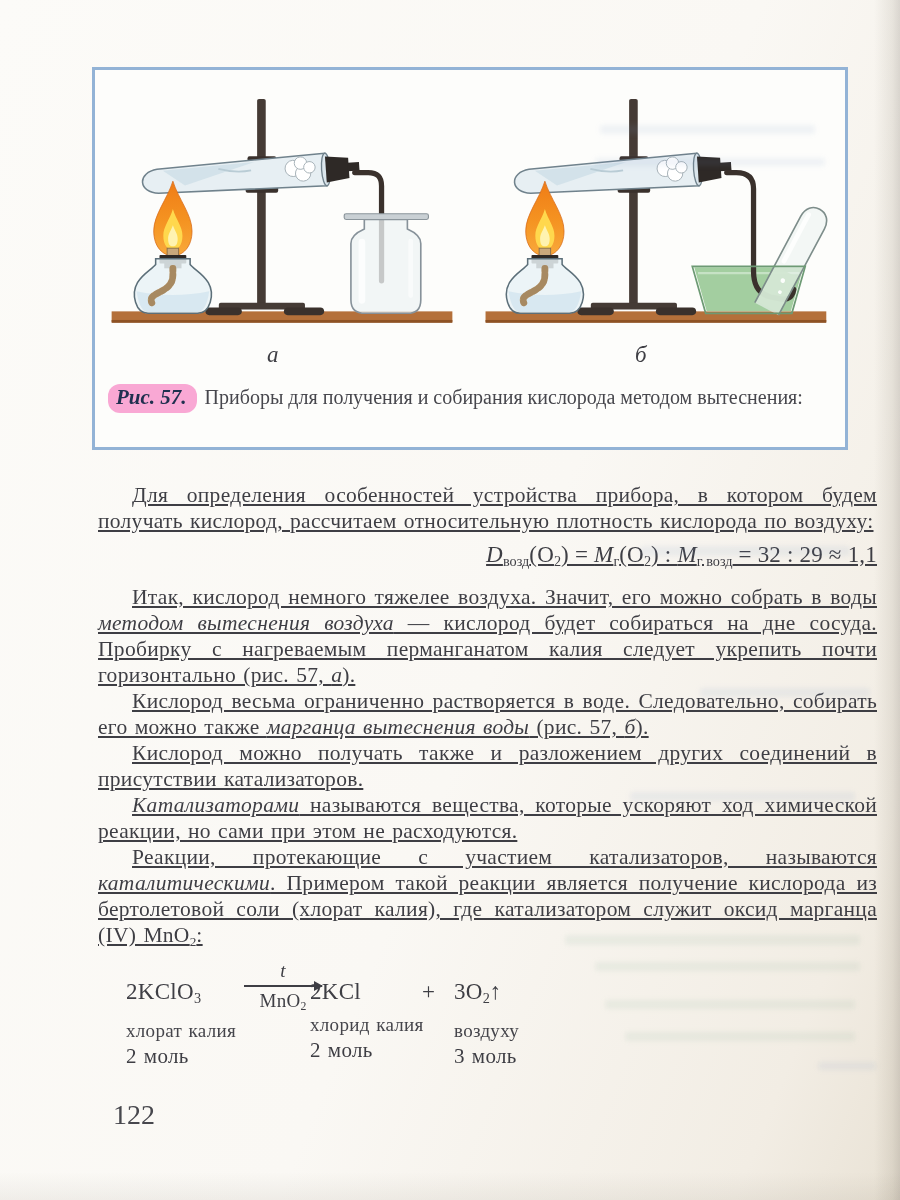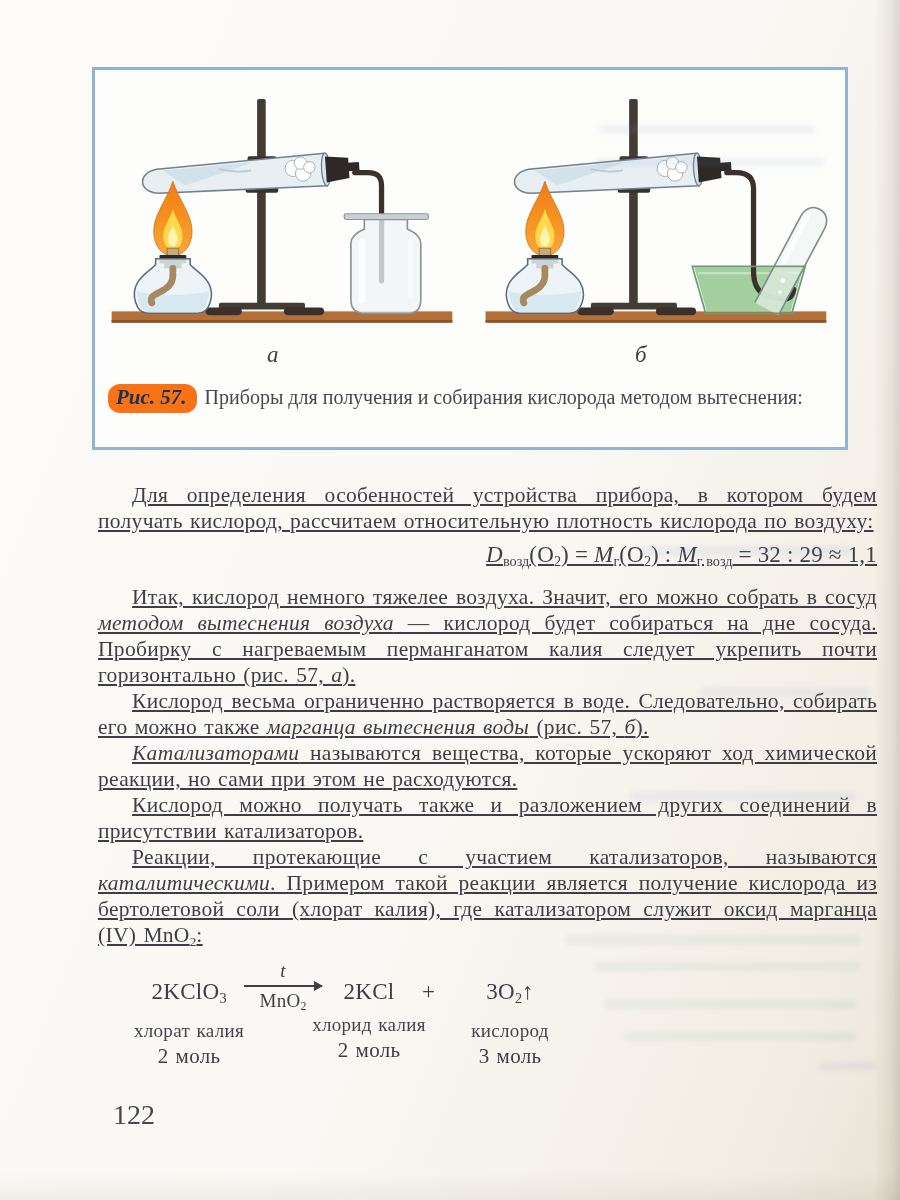--- a/index.html
+++ b/index.html
@@ -34,41 +34,41 @@
   .fig-label{
     position:absolute;top:272px;font-style:italic;font-size:23px;color:#3e3e44;
   }
   .fig-label.a{left:172px;}
   .fig-label.b{left:540px;}
   .caption{
     position:absolute;left:13px;top:314px;width:730px;
     font-size:20px;line-height:27px;color:#47474d;
   }
   .caption-badge{
-    display:inline-block;background:#f97316;border-radius:12px;
+    display:inline-block;background:#f9a8d4;border-radius:12px;
     padding:0 10px 2px 8px;margin-right:8px;
     font-weight:bold;font-style:italic;color:#20304f;font-size:21px;
   }
   
   .article{
     position:absolute;left:98px;top:482px;width:779px;
     font-size:21.5px;line-height:26px;letter-spacing:.3px;word-spacing:1.5px;
     text-align:justify;
     text-decoration:underline;
   }
   .article p{margin:0;text-indent:34px;}
   .it{font-style:italic;}
   .sub{font-size:.62em;vertical-align:-.28em;letter-spacing:0;}
   .formula{
     margin:8px 0 10px 32px;font-size:23px;text-indent:0;text-align:right;
     letter-spacing:.2px;word-spacing:0;
   }
   
   .equation{position:relative;height:96px;margin:12px 0 14px 0;text-align:left;text-indent:0;}
-  .eq-col{position:absolute;text-align:center;}
+  .eq-col{position:absolute;text-align:left;}
   .eq-col .f{font-size:23px;line-height:26px;}
   .eq-col .n{font-size:19px;line-height:22px;margin-top:9px;color:#45454b;}
   .eq-col .m{font-size:21px;line-height:24px;margin-top:2px;}
   .eq-reactant{left:28px;width:126px;top:12px;}
   .eq-product1{left:212px;width:118px;top:12px;}
   .eq-product2{left:356px;width:112px;top:12px;}
   .eq-plus{position:absolute;left:324px;top:12px;font-size:23px;}
   .eq-arrow{position:absolute;left:146px;top:-6px;width:78px;text-align:center;}
   .eq-arrow .above{font-style:italic;font-size:19px;line-height:20px;}
   .eq-arrow .line{position:relative;height:2px;background:#3e3e44;margin:4px 0 3px 0;}
@@ -225,24 +225,24 @@
 
     <div class="ghost" style="left:505px;top:55px;width:215px;height:9px;"></div>
     <div class="ghost" style="left:500px;top:88px;width:230px;height:8px;"></div>
   </div>
 
   <div class="article">
     <p><span>Для определения особенностей устройства прибора, в котором будем получать кислород, рассчитаем относительную плотность кислорода по воздуху:</span></p>
 
     <div class="formula"><span class="it">D</span><span class="sub">возд</span><span>(O</span><span class="sub">2</span><span>) = </span><span class="it">M</span><span class="sub">г</span><span>(O</span><span class="sub">2</span><span>) : </span><span class="it">M</span><span class="sub">г возд</span><span> = 32 : 29 ≈ 1,1</span></div>
 
-    <p><span>Итак, кислород немного тяжелее воздуха. Значит, его можно собрать в сосуд </span><span class="it">методом вытеснения воздуха</span><span> — кислород будет собираться на дне сосуда. Пробирку с нагреваемым перманганатом калия следует укрепить почти горизонтально (рис. 57, </span><span class="it">а</span><span>).</span></p>
+    <p><span>Итак, кислород немного тяжелее воздуха. Значит, его можно собрать в воды </span><span class="it">методом вытеснения воздуха</span><span> — кислород будет собираться на дне сосуда. Пробирку с нагреваемым перманганатом калия следует укрепить почти горизонтально (рис. 57, </span><span class="it">а</span><span>).</span></p>
     <p><span>Кислород весьма ограниченно растворяется в воде. Следовательно, собирать его можно также </span><span class="it">марганца вытеснения воды</span><span> (рис. 57, </span><span class="it">б</span><span>).</span></p>
+    <p><span>Кислород можно получать также и разложением других соединений в присутствии катализаторов.</span></p>
     <p><span class="it">Катализаторами</span><span> называются вещества, которые ускоряют ход химической реакции, но сами при этом не расходуются.</span></p>
-    <p><span>Кислород можно получать также и разложением других соединений в присутствии катализаторов.</span></p>
     <p><span>Реакции, протекающие с участием катализаторов, называются </span><span class="it">каталитическими</span><span>. Примером такой реакции является получение кислорода из бертолетовой соли (хлорат калия), где катализатором служит оксид марганца (IV) MnO</span><span class="sub">2</span><span>:</span></p>
 
     <div class="equation">
       <div class="eq-col eq-reactant">
         <div class="f"><span>2KClO</span><span class="sub">3</span></div>
         <div class="n">хлорат калия</div>
         <div class="m">2 моль</div>
       </div>
       <div class="eq-arrow">
         <div class="above">t</div>
@@ -250,21 +250,21 @@
         <div class="below"><span>MnO</span><span class="sub">2</span></div>
       </div>
       <div class="eq-col eq-product1">
         <div class="f"><span>2KCl</span></div>
         <div class="n">хлорид калия</div>
         <div class="m">2 моль</div>
       </div>
       <div class="eq-plus">+</div>
       <div class="eq-col eq-product2">
         <div class="f"><span>3O</span><span class="sub">2</span><span>↑</span></div>
-        <div class="n">кислород</div>
+        <div class="n">воздуху</div>
         <div class="m">3 моль</div>
       </div>
     </div>
 
   </div>
 
   <div class="pagenum">122</div>
 
   <div class="ghost" style="left:640px;top:546px;width:210px;height:10px;"></div>
   <div class="ghost" style="left:700px;top:688px;width:170px;height:9px;"></div>

